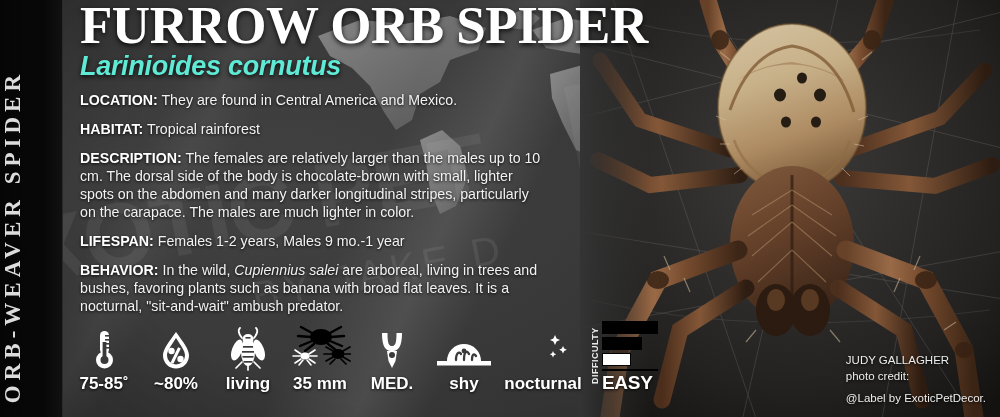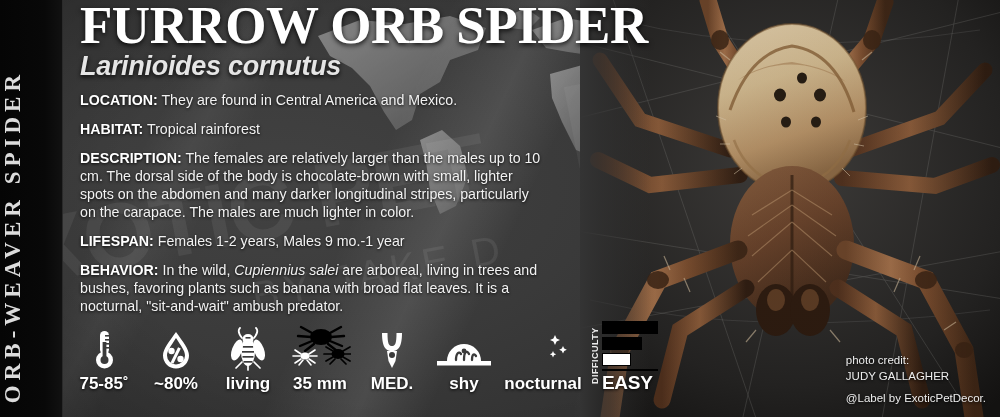--- a/index.html
+++ b/index.html
@@ -80,21 +80,21 @@
   
   .content{position:absolute;left:80px;top:0;width:600px;z-index:5;}
   .title{
     font-family:"Liberation Serif", serif;
     font-weight:bold;font-size:53px;line-height:.96;
     color:#fff;letter-spacing:-.5px;
     text-shadow:0 2px 5px rgba(0,0,0,.85);
   }
   .subtitle{
     font-weight:bold;font-style:italic;font-size:27px;line-height:1;
-    color:#e5e5e5;margin-top:2px;letter-spacing:-.3px;
+    color:#5eead4;margin-top:2px;letter-spacing:-.3px;
     text-shadow:0 2px 4px rgba(0,0,0,.85);
   }
   .para{
     color:#f2f2f2;font-size:14.2px;line-height:1.27;margin-top:11px;
     max-width:468px;text-shadow:0 1px 3px rgba(0,0,0,.9);
   }
   .para b{color:#fff;}
   .para i{}
   
   .icons{
@@ -490,19 +490,19 @@
         <div class="bar b1"></div>
         <div class="bar b2"></div>
         <div class="bar b3"></div>
         <div class="diff-rule"></div>
         <div class="diff-cap">EASY</div>
       </div>
     </div>
   </div>
 
   <div class="credit">
+    <div>JUDY GALLAGHER</div>
     <div>photo credit:</div>
-    <div>JUDY GALLAGHER</div>
     <span class="sp"></span>
     <div>@Label by ExoticPetDecor.</div>
   </div>
 
 </div>
 
 </body></html>

